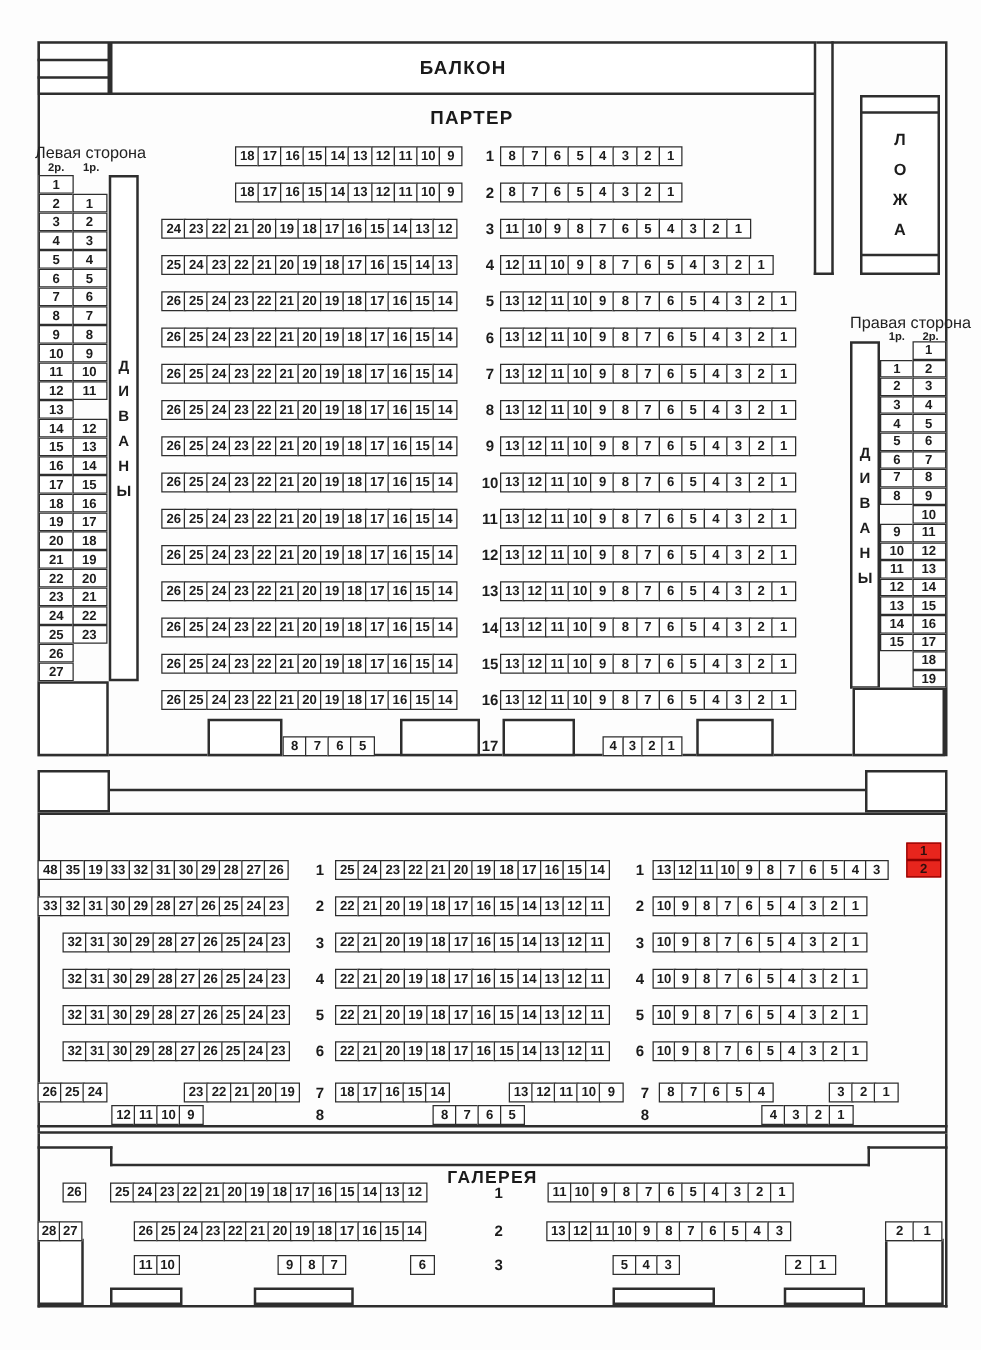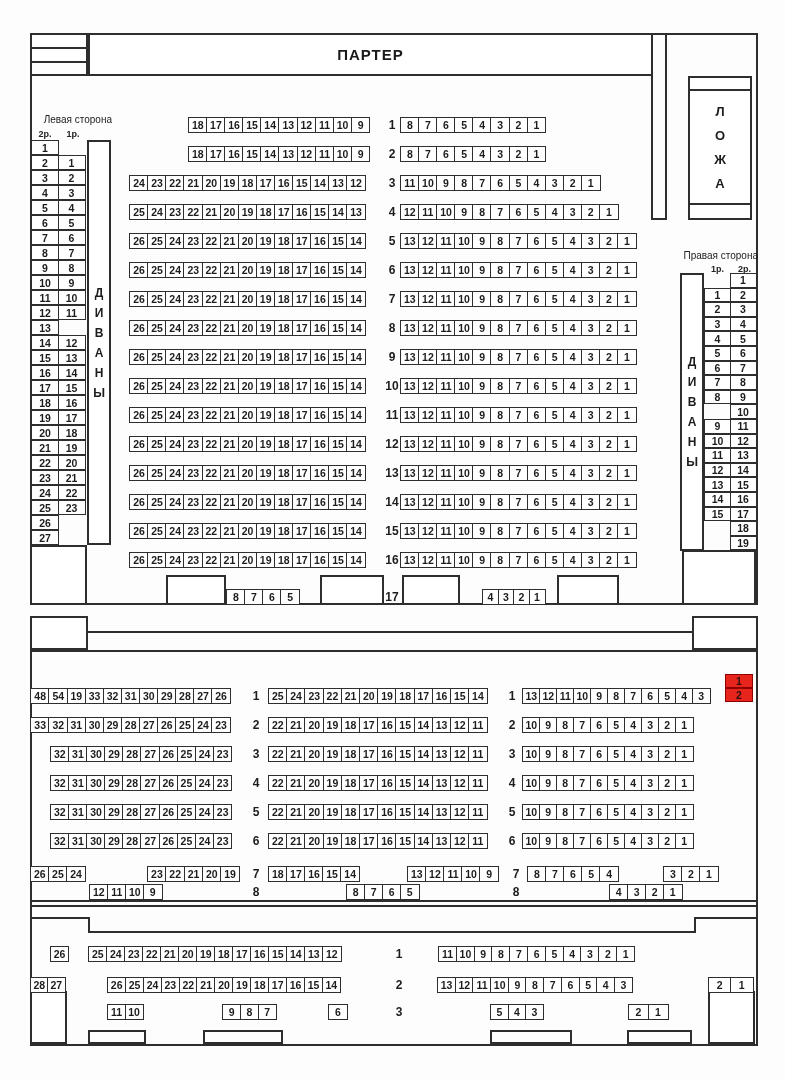--- a/index.html
+++ b/index.html
@@ -12,21 +12,21 @@
   html,body{margin:0;padding:0;background:var(--bg);}
   #map{
     position:relative;width:785px;height:1080px;background:var(--bg);
     font-family:"Liberation Sans", sans-serif;color:var(--txt);overflow:hidden;
   }
   .frame{position:absolute;border:2px solid var(--ln);box-sizing:border-box;background:transparent;}
   .box{position:absolute;border:2px solid var(--ln);box-sizing:border-box;background:#fff;}
   .line{position:absolute;background:var(--ln);}
   .title{position:absolute;font-weight:bold;font-size:15px;letter-spacing:1px;text-align:center;color:#1a1a1a;}
   .stagebox{display:flex;align-items:center;justify-content:center;}
-  .smalllabel{position:absolute;font-size:10px;text-align:right;white-space:nowrap;color:#222;}
+  .smalllabel{position:absolute;font-size:13px;text-align:center;white-space:nowrap;color:#222;}
   .hdr{position:absolute;font-size:9px;font-weight:bold;text-align:center;color:#222;}
   .grp{position:absolute;display:flex;}
   .seat{
     box-sizing:border-box;border:1.5px solid var(--ln);margin-left:-1.5px;background:#fff;
     display:flex;align-items:center;justify-content:center;
     font-weight:bold;font-size:10.5px;color:var(--txt);
   }
   .grp .seat:first-child{margin-left:0;}
   .seat.sel{background:var(--red);border-color:var(--redb);color:#30100e;}
   .seat.hole{border-color:transparent;background:transparent;}
@@ -34,35 +34,37 @@
   .letters{position:absolute;display:flex;flex-direction:column;align-items:center;justify-content:center;font-weight:bold;color:var(--txt);}
 </style>
 </head>
 <body>
 
 <div id="map">
 
   <div class="frame" style="left:30px;top:33px;width:728px;height:572px;"></div>
 
   <div class="box stagebox" style="left:88px;top:33px;width:565px;height:43px;">
-    <span class="title" style="position:static;">ПАРТЕР</span>
+    <span class="title" style="position:static;">БАЛКОН</span>
   </div>
 
   <div class="box" style="left:30px;top:33px;width:58px;height:43px;"></div>
   <div class="line" style="left:30px;top:47px;width:58px;height:2px;"></div>
   <div class="line" style="left:30px;top:61px;width:58px;height:2px;"></div>
 
   <div class="line" style="left:665px;top:33px;width:2px;height:187px;"></div>
   <div class="line" style="left:651px;top:76px;width:2px;height:144px;"></div>
   <div class="line" style="left:651px;top:218px;width:16px;height:2px;"></div>
 
   <div class="box" style="left:688px;top:76px;width:64px;height:144px;"></div>
   <div class="line" style="left:688px;top:89px;width:64px;height:2px;"></div>
   <div class="line" style="left:688px;top:203px;width:64px;height:2px;"></div>
 
+  <div class="title" style="left:30px;top:86px;width:695px;">ПАРТЕР</div>
+  <div class="title" style="left:30px;top:933px;width:728px;font-size:14px;">ГАЛЕРЕЯ</div>
 
   <div class="smalllabel" style="left:28px;top:114px;width:84px;">Левая сторона</div>
   <div class="hdr" style="left:31px;top:129px;width:28px;">2р.</div>
   <div class="hdr" style="left:59px;top:129px;width:28px;">1р.</div>
   <div class="smalllabel" style="left:680px;top:250px;width:78px;">Правая сторона</div>
   <div class="hdr" style="left:704px;top:264px;width:27px;">1р.</div>
   <div class="hdr" style="left:731px;top:264px;width:27px;">2р.</div>
 
   <div class="box" style="left:87px;top:140px;width:24px;height:405px;"></div>
   <div class="box" style="left:680px;top:273px;width:24px;height:278px;"></div>
@@ -788,21 +790,21 @@
     </div>
     <div class="rownum" style="left: 384px; top: 589px; width: 16px; height: 16px;">17</div>
     <div class="grp" style="left: 482px; top: 589px;">
       <div class="seat" style="width: 17px; height: 16px;">4</div>
       <div class="seat" style="width: 17px; height: 16px;">3</div>
       <div class="seat" style="width: 17px; height: 16px;">2</div>
       <div class="seat" style="width: 17px; height: 16px;">1</div>
     </div>
     <div class="grp" style="left: 30.4px; top: 688px;">
       <div class="seat" style="width: 19.6px; height: 16px;">48</div>
-      <div class="seat" style="width: 19.6px; height: 16px;">54</div>
+      <div class="seat" style="width: 19.6px; height: 16px;">35</div>
       <div class="seat" style="width: 19.6px; height: 16px;">19</div>
       <div class="seat" style="width: 19.6px; height: 16px;">33</div>
       <div class="seat" style="width: 19.6px; height: 16px;">32</div>
       <div class="seat" style="width: 19.6px; height: 16px;">31</div>
       <div class="seat" style="width: 19.6px; height: 16px;">30</div>
       <div class="seat" style="width: 19.6px; height: 16px;">29</div>
       <div class="seat" style="width: 19.6px; height: 16px;">28</div>
       <div class="seat" style="width: 19.6px; height: 16px;">27</div>
       <div class="seat" style="width: 19.6px; height: 16px;">26</div>
     </div>

